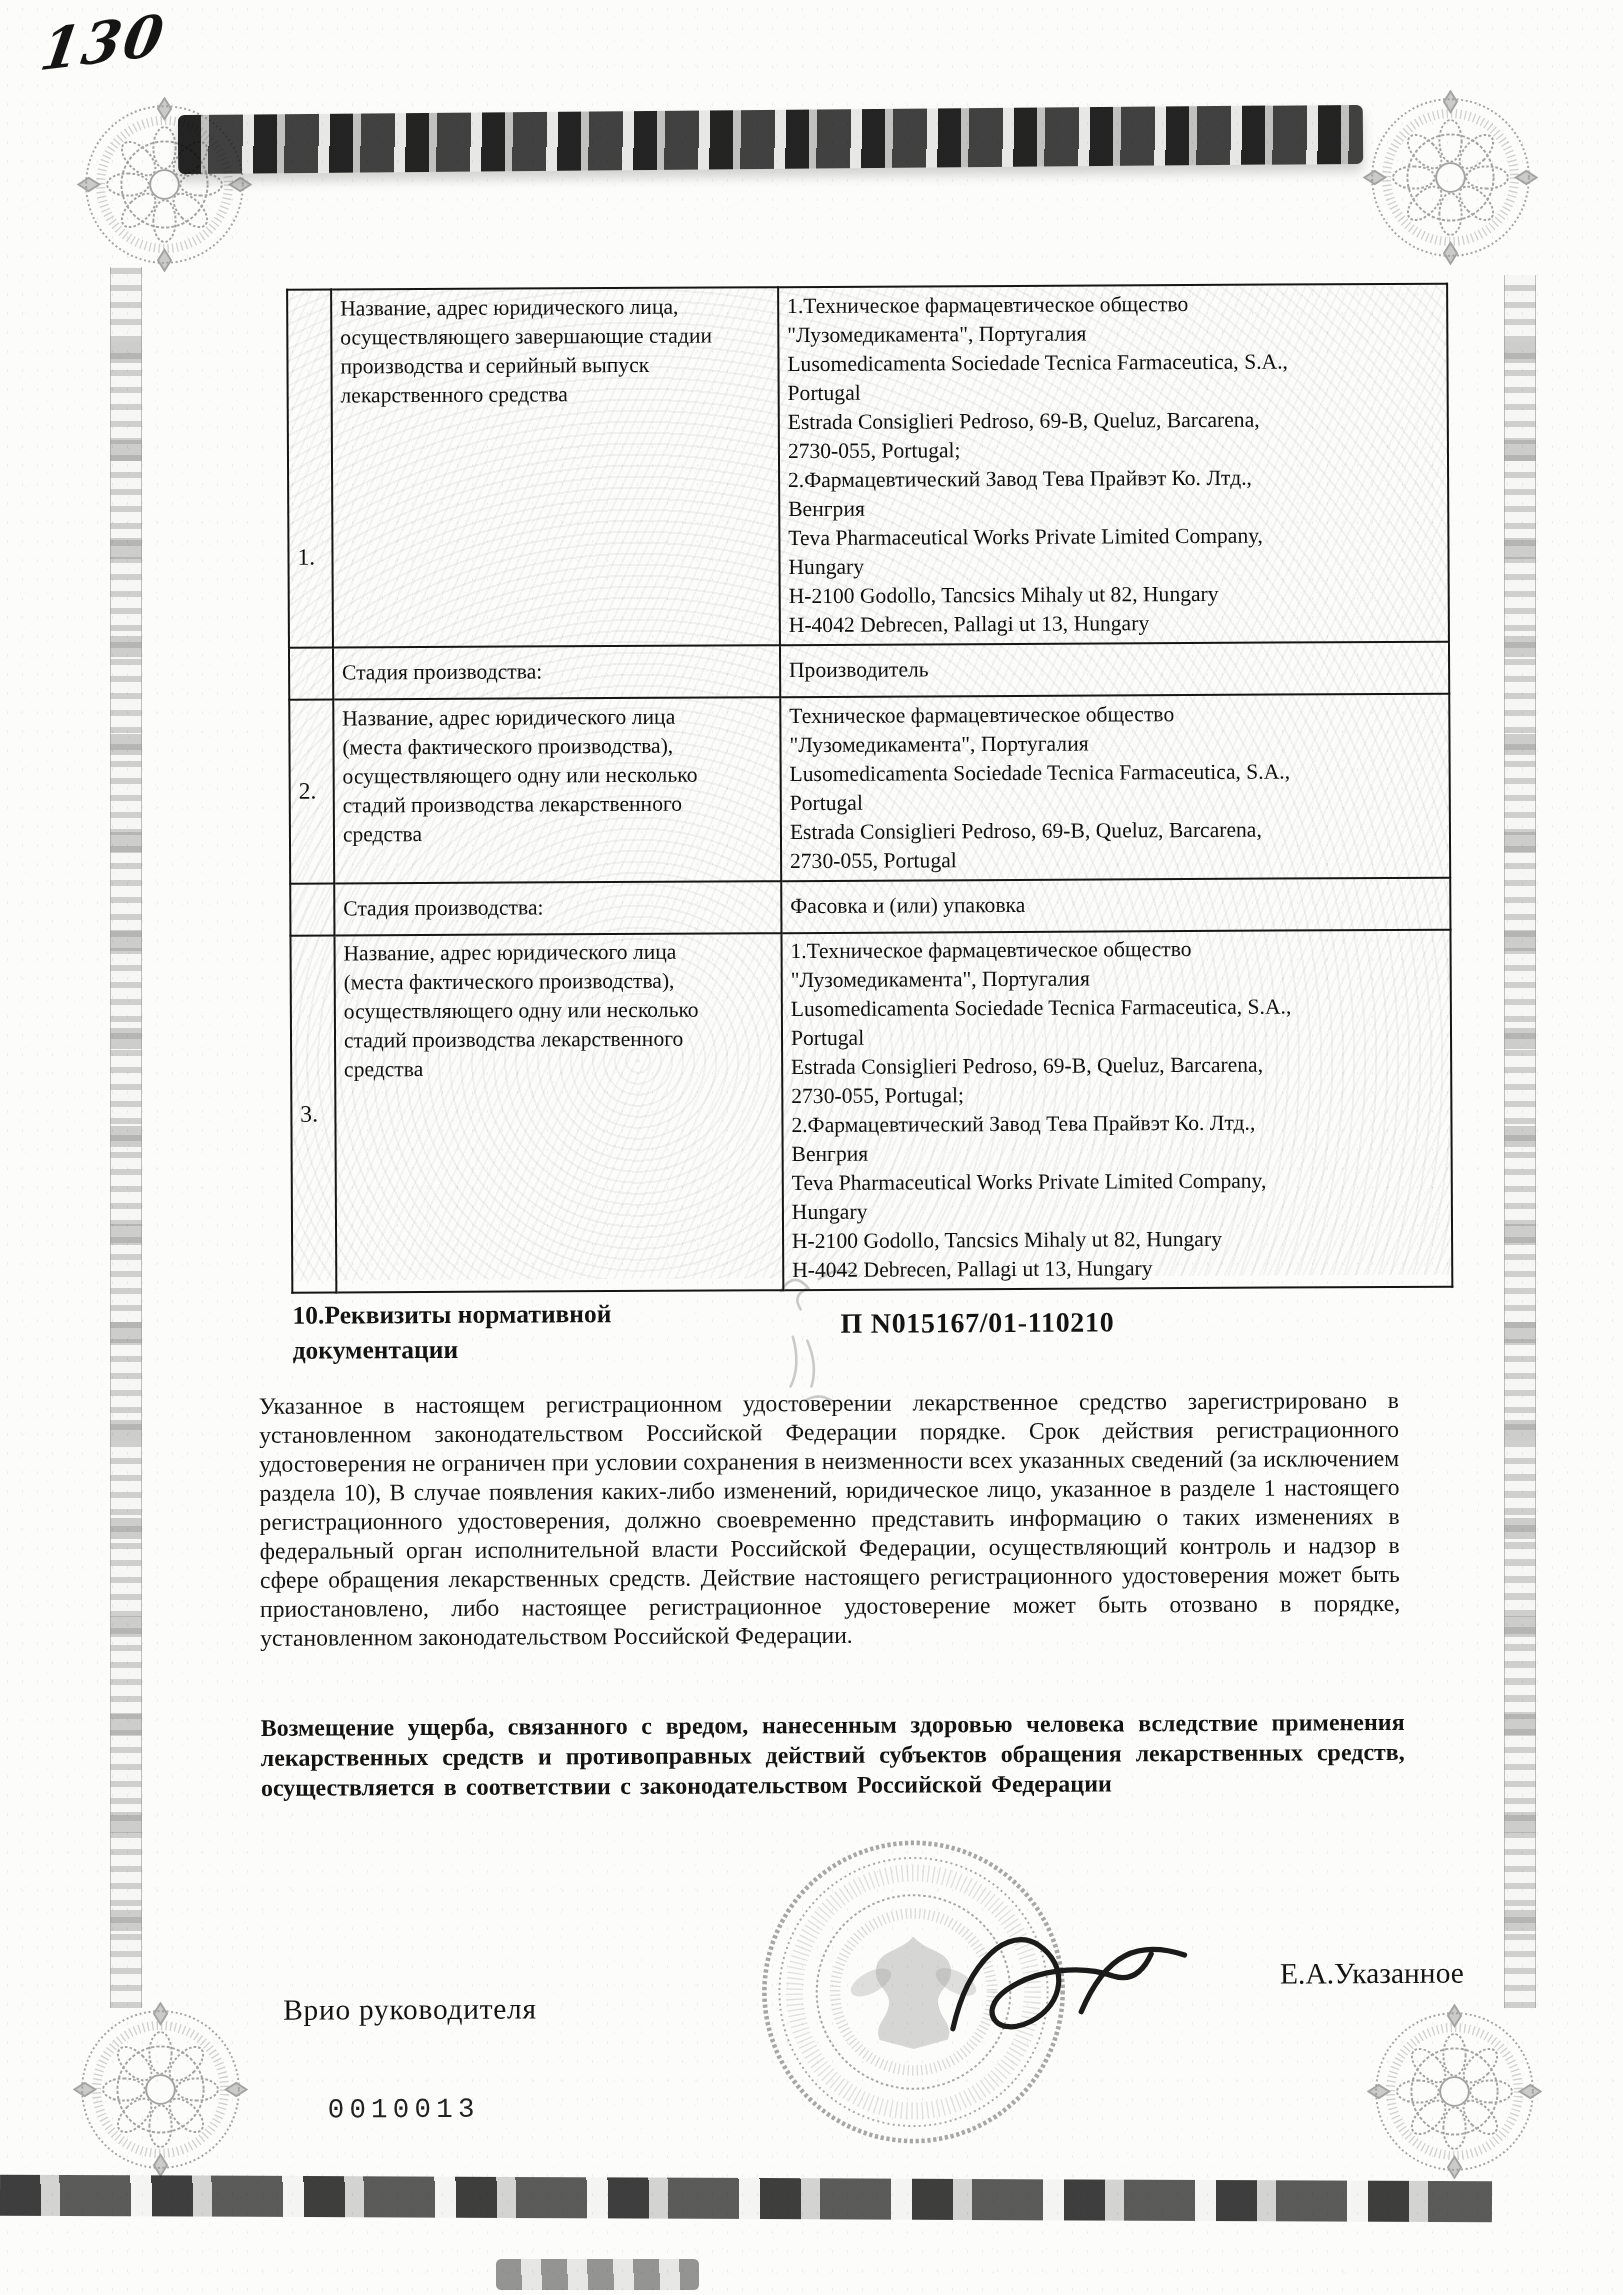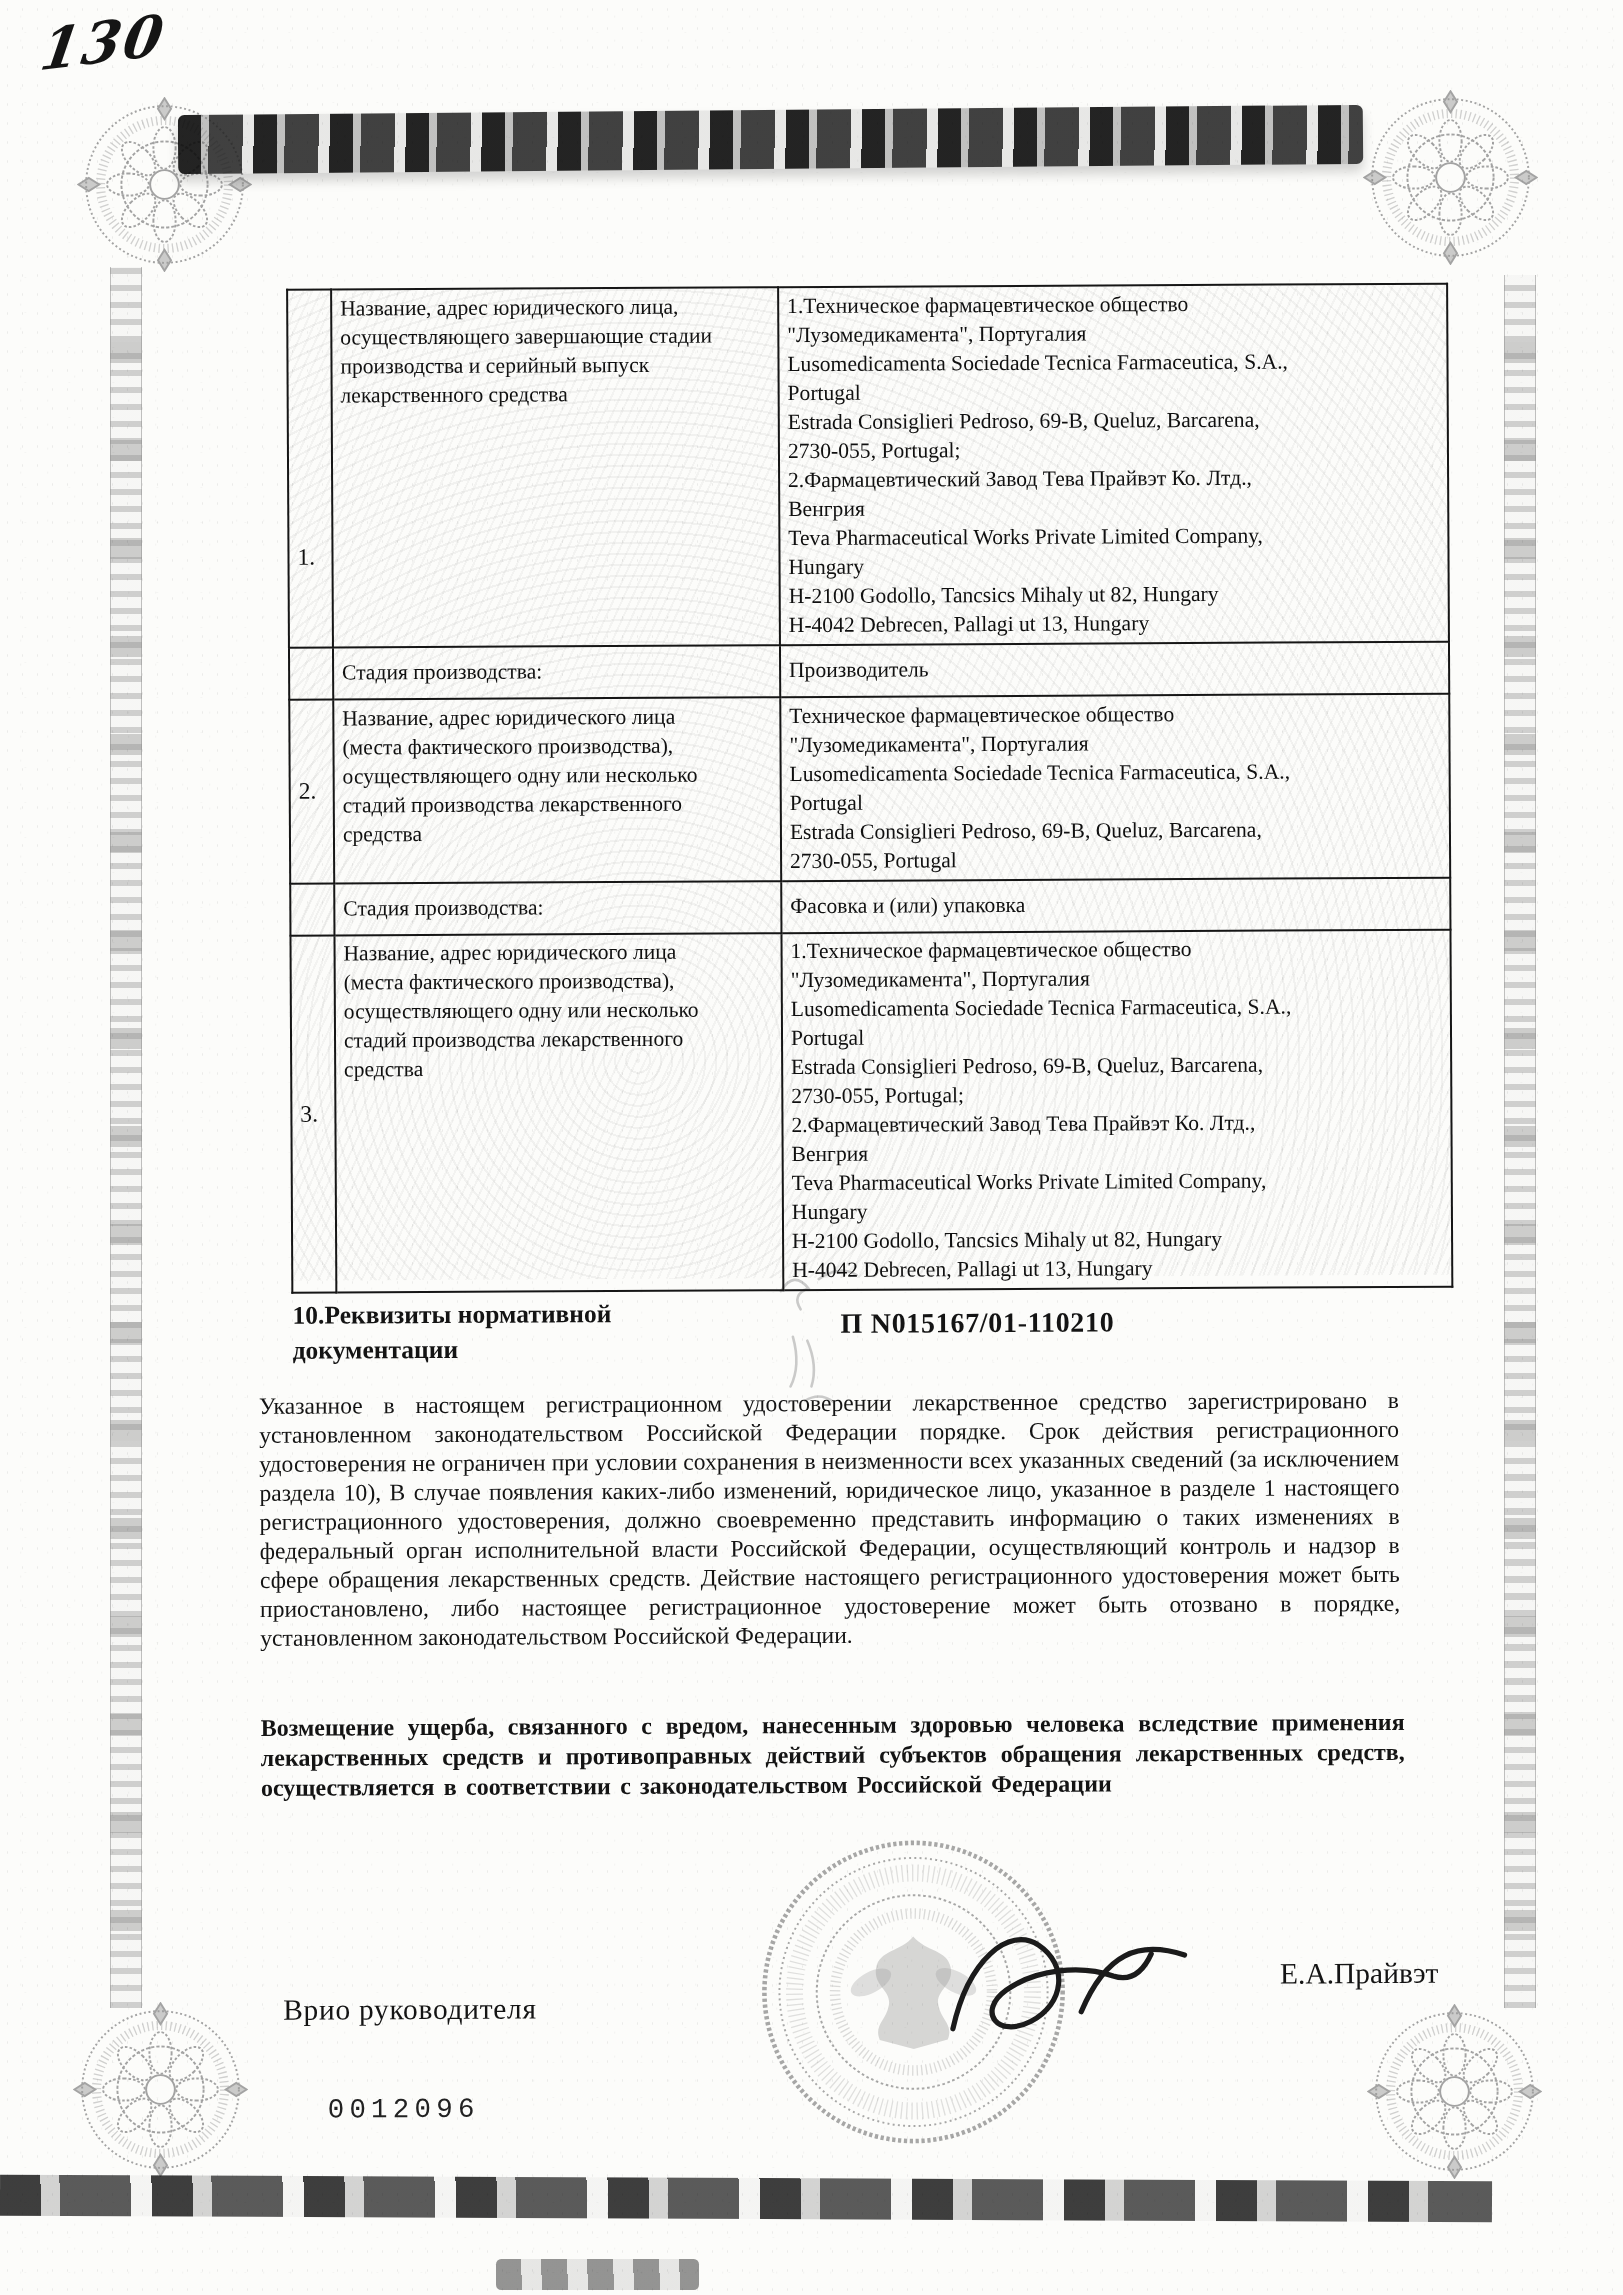--- a/index.html
+++ b/index.html
@@ -306,21 +306,21 @@
     </svg>
 
     <svg class="signature" width="281" height="151" viewBox="0 0 430 230">
       <g fill="none" stroke="#1b1b1b" stroke-width="8" stroke-linecap="round">
         <path d="M30 160 C70 60 140 18 180 55 C220 92 205 150 150 168 C95 186 70 140 120 115 C170 90 240 95 285 120 C312 134 332 120 348 96"></path>
         <path d="M228 166 C280 84 332 72 398 106"></path>
       </g>
     </svg>
 
     <div class="sig-title">Врио руководителя</div>
-    <div class="sig-name">Е.А.Прайвэт</div>
-
-    <div class="serial">0012096</div>
+    <div class="sig-name">Е.А.Указанное</div>
+
+    <div class="serial">0010013</div>
 
   </div>
 
   <div class="noise"></div>
 </div>
 
 
 </body></html>

